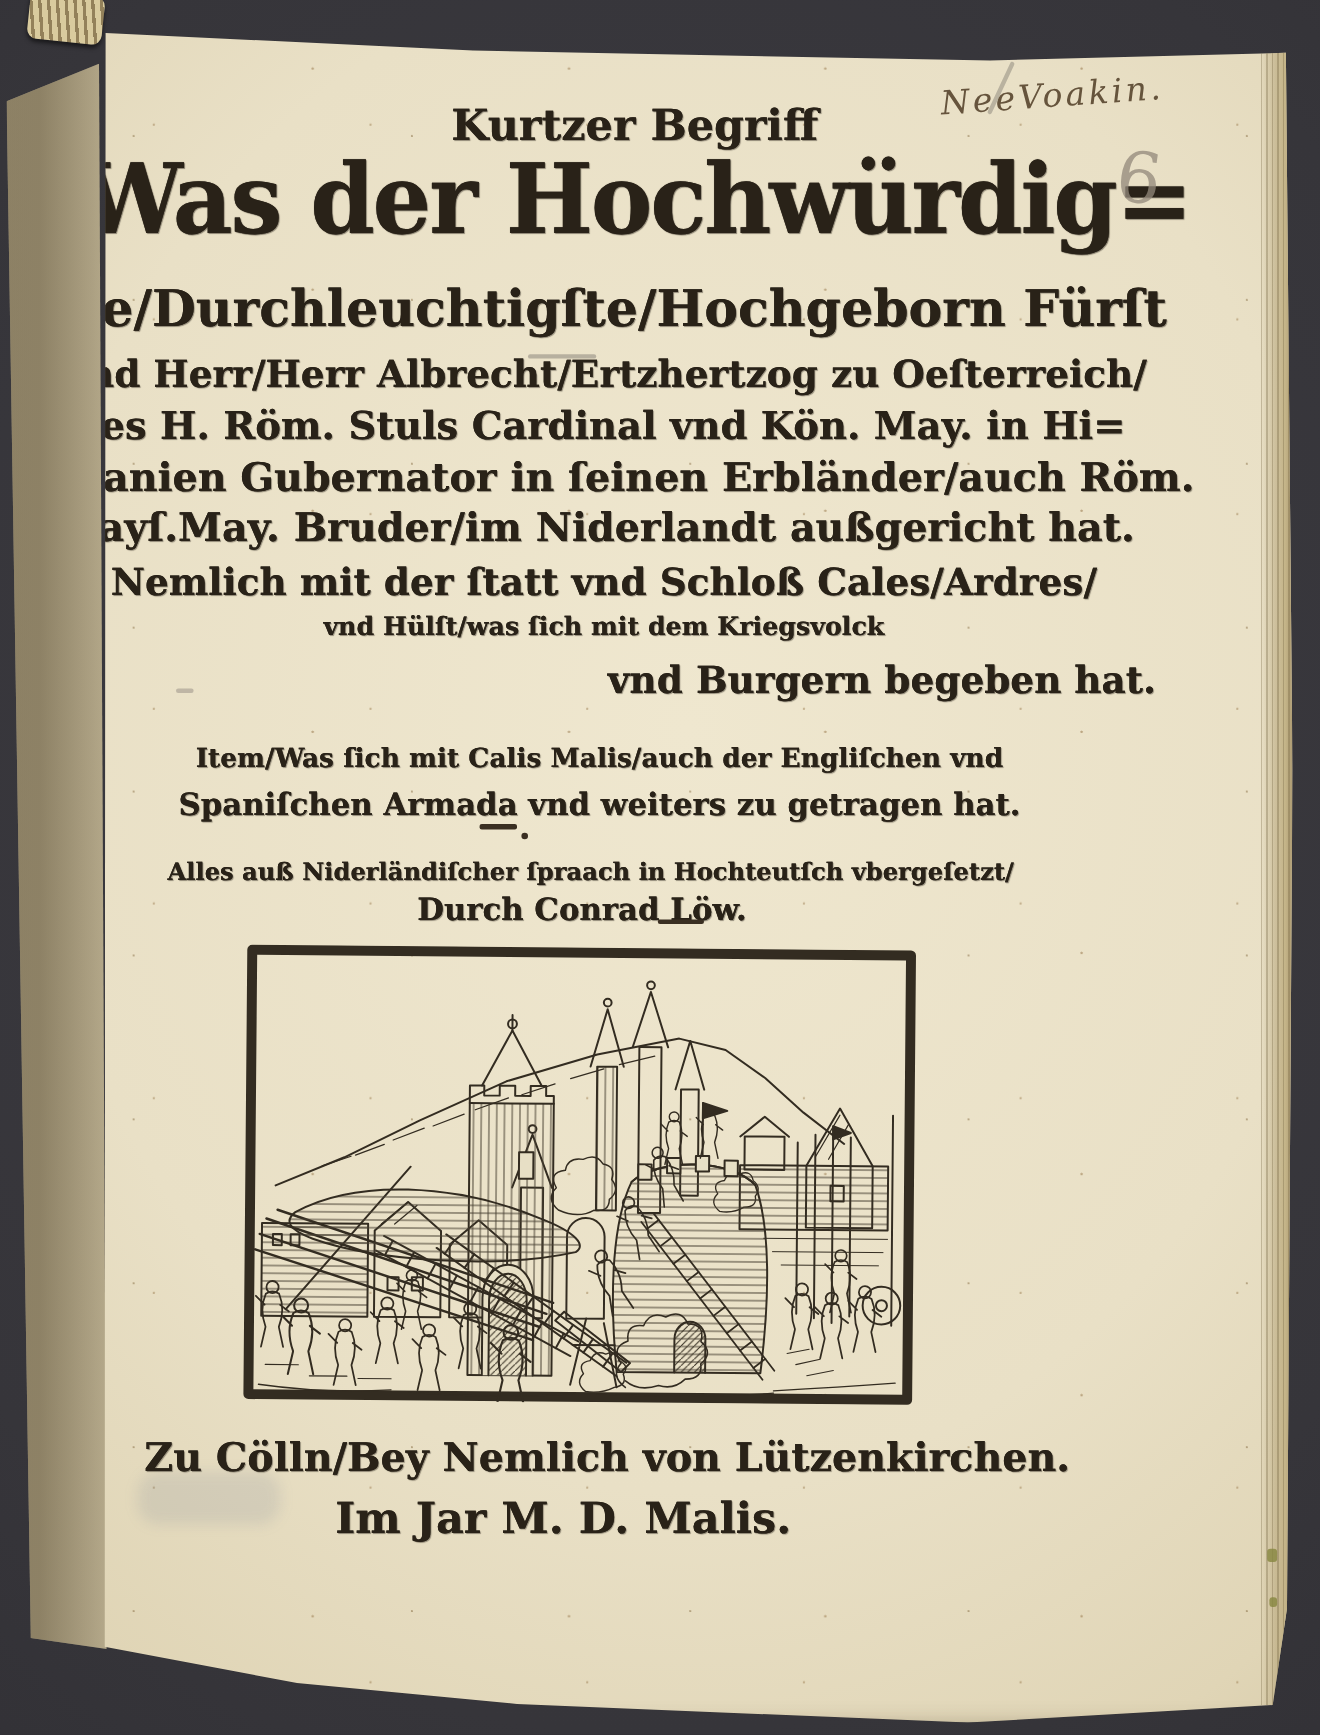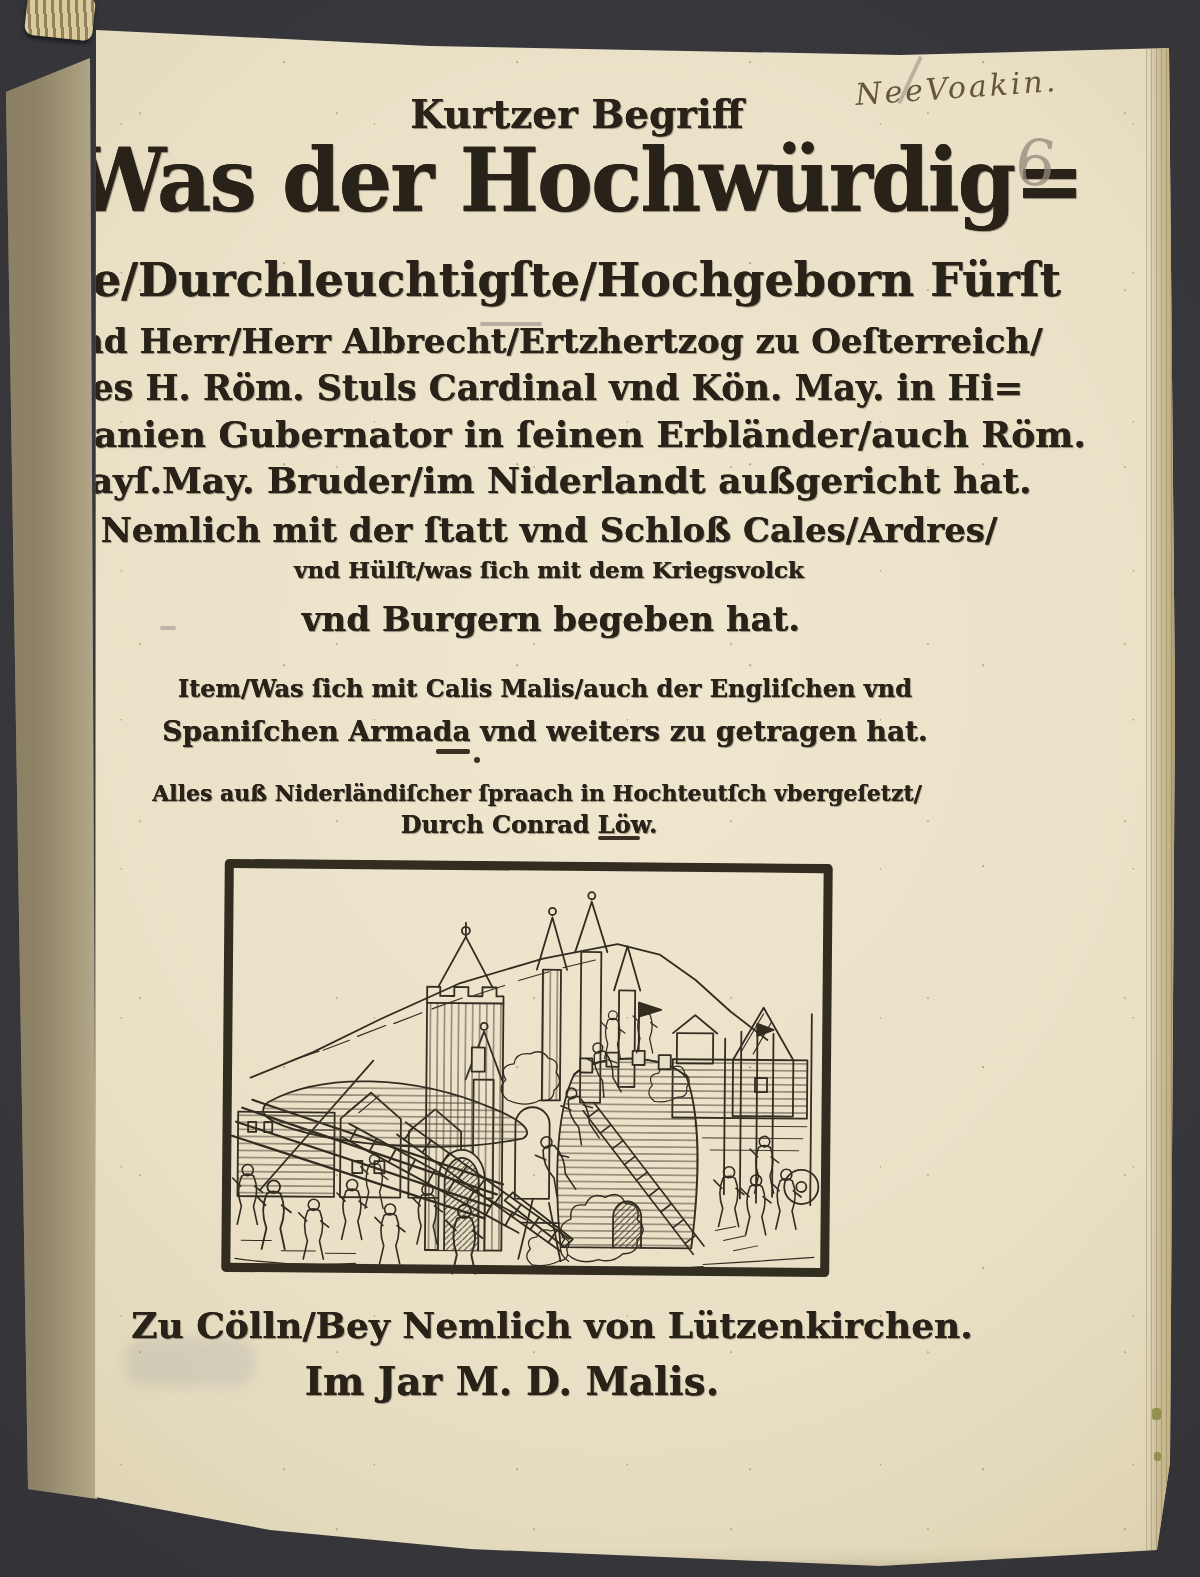--- a/index.html
+++ b/index.html
@@ -42,25 +42,25 @@
       text-shadow:0 0 .6px #292218, .9px .9px .8px rgba(41,34,24,.45);}
   .l-kurtzer{top:93px;font-size:39px;transform:translateX(32px);}
   .l-big{top:136px;font-size:84px;letter-spacing:-2px;transform:translateX(27px) scaleY(1.05);}
   .l3 {top:256px;font-size:46px;transform:translateX(6px);}
   .l4 {top:323px;font-size:34px;transform:translateX(6px);}
   .l5 {top:369px;font-size:35px;}
   .l6 {top:415px;font-size:36px;transform:translateX(8px);}
   .l7 {top:461px;font-size:36px;}
   .l8 {top:512px;font-size:34px;transform:translateX(4px);}
   .l9 {top:558px;font-size:23px;transform:translateX(4px);}
-  .l10{top:601px;font-size:34px;transform:translateX(6px);}
+  .l10{top:601px;font-size:34px;transform:translateX(6px);text-align:right;}
   .li1{top:676px;font-size:24px;}
   .li2{top:717px;font-size:28px;}
   .lt1{top:782px;font-size:22px;transform:translateX(-8px);}
-  .lt2{top:812px;font-size:24px;transform:translateX(-16px);}
+  .lt2{top:812px;font-size:28px;transform:translateX(-16px);}
   .lim1{top:1306px;font-size:36px;transform:translateX(7px);}
   .lim2{top:1360px;font-size:39px;transform:translateX(-33px);}
   
   .hand-note{position:absolute;left:855px;top:70px;font-style:italic;
     font-size:30px;color:#54412a;letter-spacing:3px;transform:rotate(-4deg);opacity:.88;}
   .pencil-six{position:absolute;left:1015px;top:126px;font-size:64px;
     color:#93897b;transform:rotate(8deg);opacity:.75;}
   .pencil-slash{position:absolute;left:908px;top:54px;width:4px;height:52px;
     background:#9a9286;opacity:.6;border-radius:2px;transform:rotate(25deg);}
   .mark{position:absolute;border-radius:2px;}

